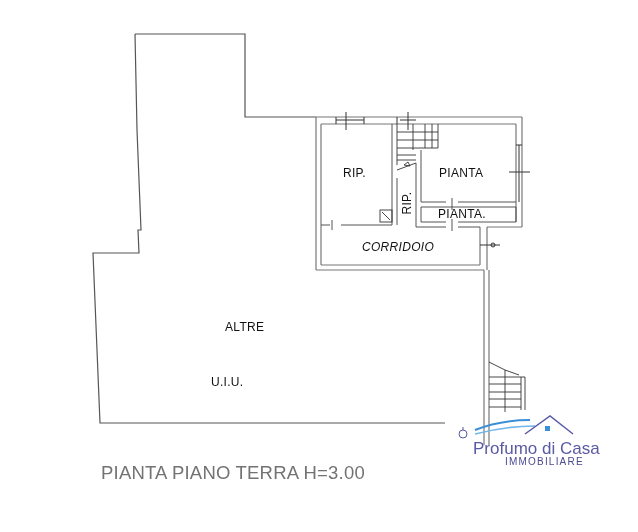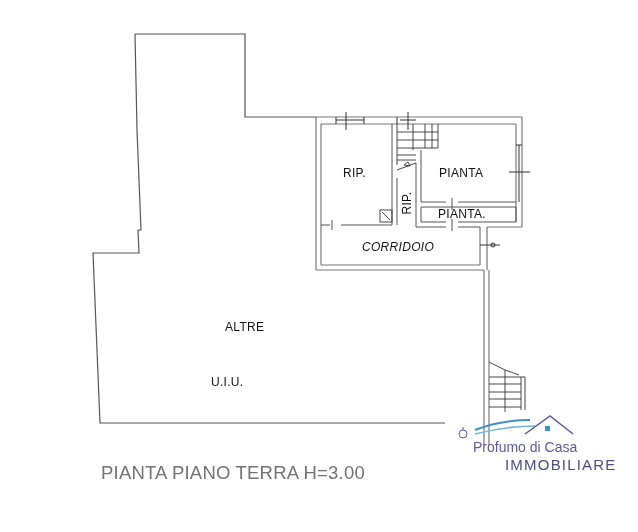--- a/index.html
+++ b/index.html
@@ -1,22 +1,22 @@
 <!DOCTYPE html>
 <html><head>
   <meta charset="utf-8">
   <style>
     html, body { margin: 0; padding: 0; background: #ffffff; }
     body { width: 638px; height: 532px; position: relative; overflow: hidden; font-family: "Liberation Sans", sans-serif; }
     #plan { position: absolute; left: 0; top: 0; width: 638px; height: 532px; }
     .room-label { position: absolute; font-family: "Liberation Sans", sans-serif; font-size: 12px; color: #111; letter-spacing: 0.3px; white-space: nowrap; }
     .title { position: absolute; left: 101px; top: 462px; font-family: "Liberation Sans", sans-serif; font-size: 18.5px; color: #737373; letter-spacing: 0.2px; white-space: nowrap; }
     .logo { position: absolute; left: 455px; top: 412px; width: 180px; height: 55px; }
-    .logo-name { position: absolute; left: 18px; top: 27px; font-family: "Liberation Sans", sans-serif; font-size: 14px; color: #5a5aa6; white-space: nowrap; font-weight: 300; }
-    .logo-sub { position: absolute; left: 50px; top: 44px; font-family: "Liberation Sans", sans-serif; font-size: 15px; color: #4a4a8e; letter-spacing: 1.2px; white-space: nowrap; }
+    .logo-name { position: absolute; left: 18px; top: 27px; font-family: "Liberation Sans", sans-serif; font-size: 17px; color: #5a5aa6; white-space: nowrap; font-weight: 300; }
+    .logo-sub { position: absolute; left: 50px; top: 44px; font-family: "Liberation Sans", sans-serif; font-size: 10px; color: #4a4a8e; letter-spacing: 1.2px; white-space: nowrap; }
     .vertical { transform: rotate(-90deg); transform-origin: center center; }
   </style>
 </head>
 <body>
 
 <svg id="plan" viewBox="0 0 638 532" xmlns="http://www.w3.org/2000/svg">
 
   <g fill="none" stroke="#555" stroke-width="1.2">
     <polyline points="135,34 245,34 245,117 316,117"></polyline>
     <polyline points="135,34 137,130 141,230 138,230 139,253 93,253 100,423 445,423"></polyline>

